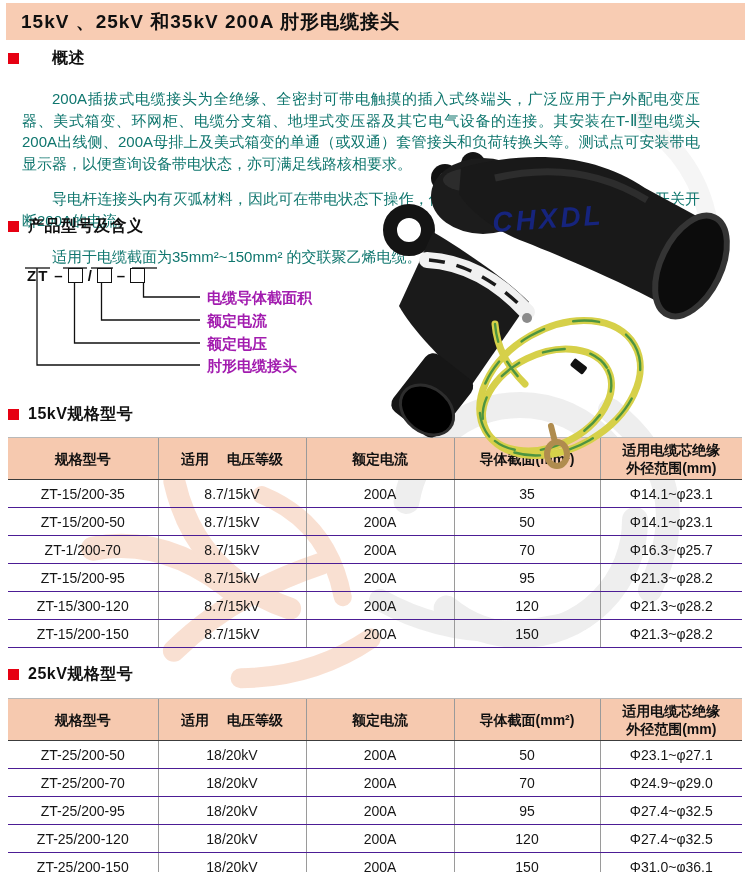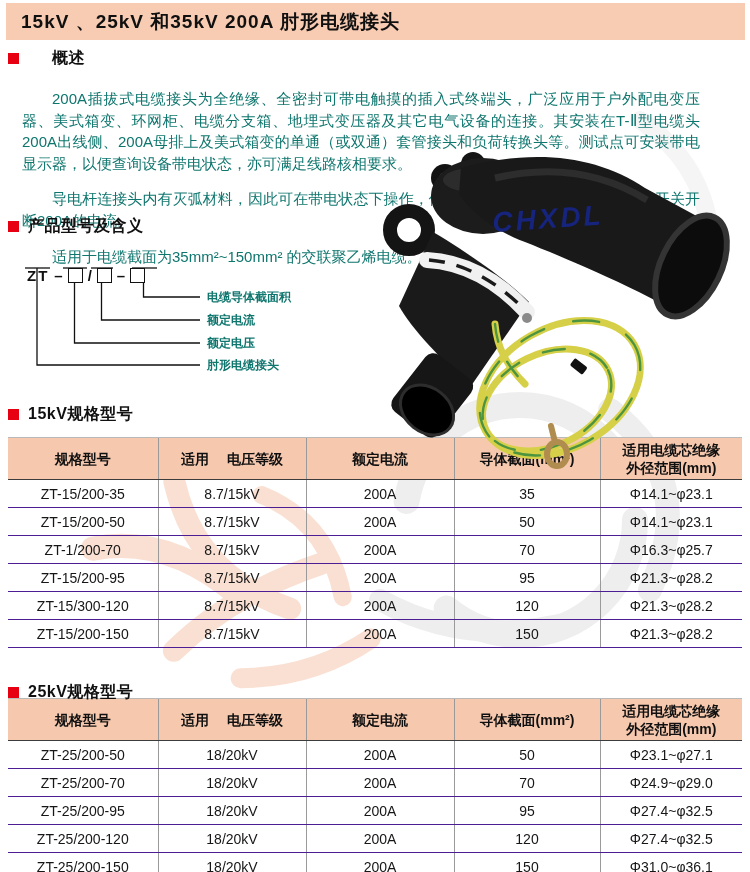--- a/index.html
+++ b/index.html
@@ -20,21 +20,21 @@
   
   .overview{position:absolute;top:74px;left:8px;width:706px;z-index:1;}
   .overview p{margin:14px;font-size:15px;line-height:21.6px;text-indent:2em;text-align:justify;color:#0f766e;}
   
   .code-row{position:absolute;top:246px;left:27px;display:flex;align-items:center;z-index:2;margin-top:21px;}
   .code-row .tk{font-size:15px;font-weight:bold;color:#111;}
   .code-row .prefix{letter-spacing:2px;}
   .code-row .sep{margin:0 5px;}
   .code-box{width:13px;height:13px;border:1.5px solid #111;background:#fff;display:inline-block;}
   .diagram-svg{position:absolute;left:0;top:240px;z-index:1;}
-  .code-label{position:absolute;left:207px;font-size:12px;font-weight:bold;color:#0f766e;z-index:2;white-space:nowrap;}
+  .code-label{position:absolute;left:207px;font-size:15px;font-weight:bold;color:#a21caf;z-index:2;white-space:nowrap;}
   
   .spec-table{position:absolute;left:8px;width:734px;border-collapse:collapse;table-layout:fixed;z-index:1;background:transparent;}
   .spec-table th{
     background:#f6c9af;font-size:14px;font-weight:bold;color:#101010;
     height:39px;text-align:center;vertical-align:middle;white-space:pre-line;line-height:18px;
     border-top:1px solid #b9b9b9;border-bottom:1px solid #3c3c3c;
   }
   .spec-table td{
     font-size:14px;color:#161616;height:25px;text-align:center;vertical-align:middle;
     border-bottom:1px solid #4c1d95;background:transparent;
@@ -219,21 +219,21 @@
         <tr>
           <td>ZT-15/200-150</td>
           <td>8.7/15kV</td>
           <td>200A</td>
           <td>150</td>
           <td>Φ21.3~φ28.2</td>
         </tr>
       </tbody>
   </table>
 
-  <div class="sec-head" style="top:664px;margin-top:18px;">
+  <div class="sec-head" style="top:664px;">
     <span class="bullet"></span>
     <span class="h">25kV规格型号</span>
   </div>
   <table class="spec-table" style="top:698px;">
     <colgroup>
       <col style="width:150px">
         <col style="width:148px">
         <col style="width:148px">
         <col style="width:146px">
         <col style="width:142px">

